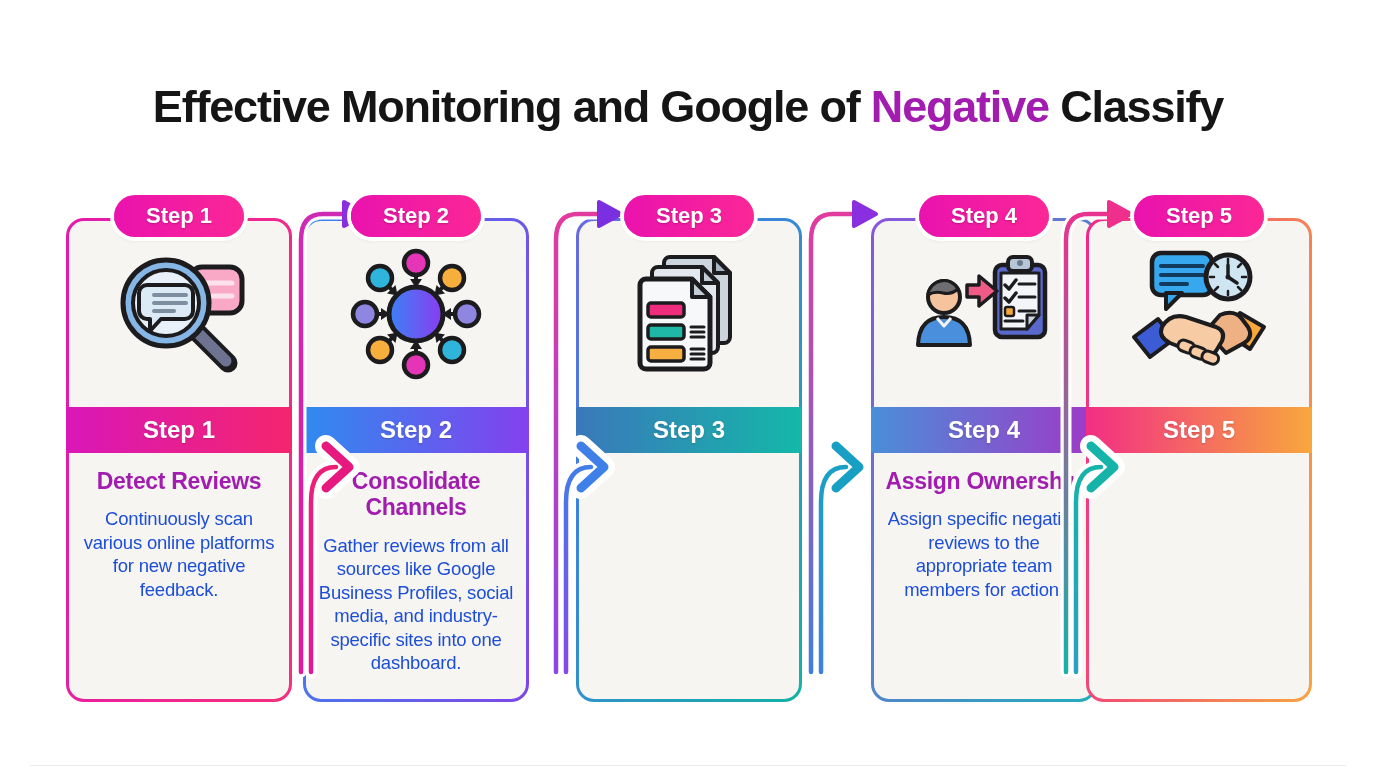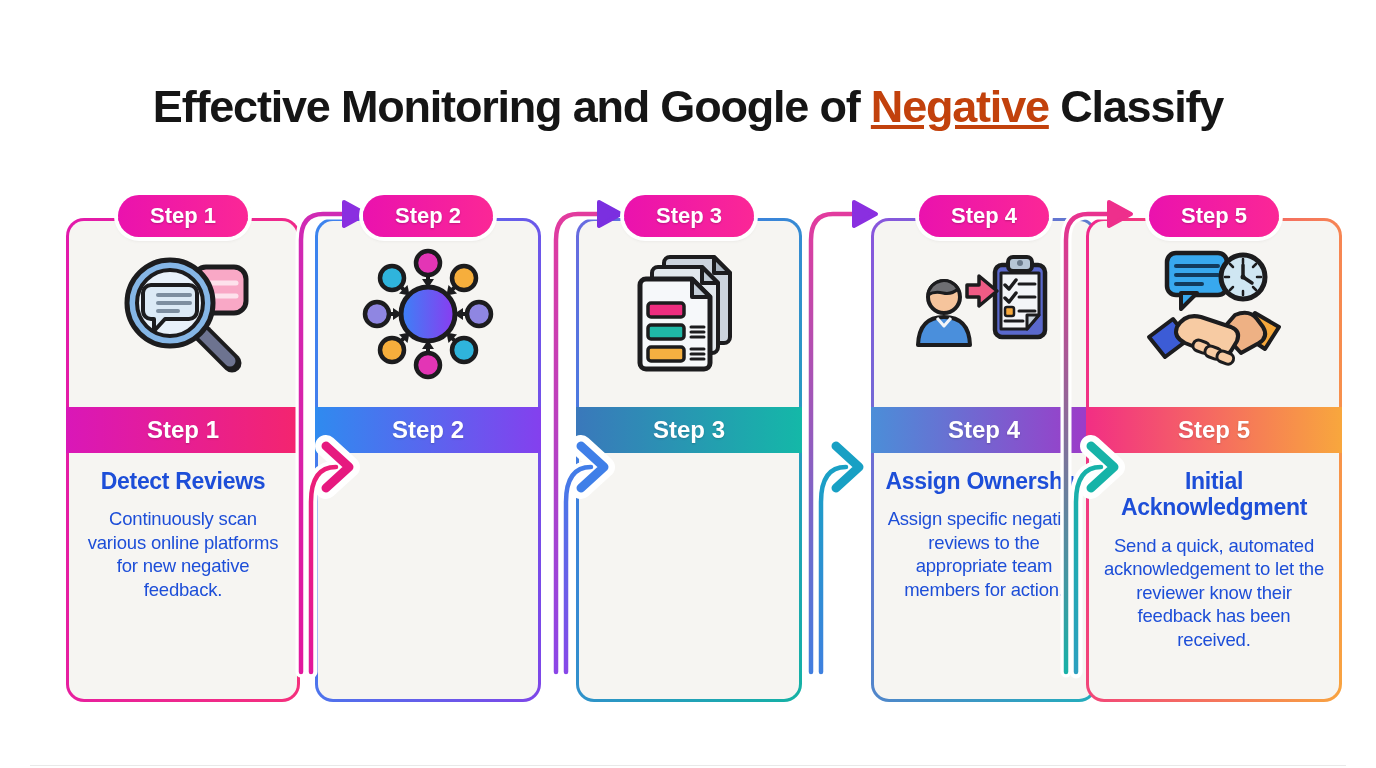--- a/index.html
+++ b/index.html
@@ -1,45 +1,45 @@
 <!DOCTYPE html>
 <html><head>
 <meta charset="utf-8">
 <style>
   html,body{margin:0;padding:0;background:#fff;}
   .canvas{position:relative;width:1376px;height:768px;background:#ffffff;overflow:hidden;
           font-family:"Liberation Sans", sans-serif;}
   .main-title{position:absolute;top:84px;left:0;width:100%;margin:0;text-align:center;
           font-size:45px;font-weight:bold;letter-spacing:-1.2px;color:#151515;line-height:1;}
-  .main-title .accent{color:#c2410c;text-decoration:underline;}
+  .main-title .accent{color:#a21caf;}
 
   .card{position:absolute;top:218px;width:226px;height:484px;border-radius:18px;padding:0;}
-  .c1{left:66px;background:linear-gradient(100deg,#e219ac,#f5307c);padding-left:8px;}
-  .c2{left:315px;background:linear-gradient(100deg,#3b85ee,#7e46e8);}
+  .c1{left:66px;background:linear-gradient(100deg,#e219ac,#f5307c);}
+  .c2{left:303px;background:linear-gradient(100deg,#3b85ee,#7e46e8);}
   .c3{left:576px;background:linear-gradient(120deg,#6a6ae0 0%,#3f7fe0 30%,#14b2a4 100%);}
   .c4{left:831px;background:linear-gradient(120deg,#8a55dd,#22aebc);margin-left:40px;}
-  .c5{left:1086px;background:linear-gradient(100deg,#f0268c,#f8a440);padding-left:30px;}
+  .c5{left:1086px;background:linear-gradient(100deg,#f0268c,#f8a440);}
   .card-inner{position:absolute;inset:3px;border-radius:15px;background:#f6f5f2;overflow:hidden;}
   .icon-area{height:186px;display:flex;align-items:center;justify-content:center;}
   .banner{position:absolute;top:189px;left:0;right:0;height:46px;display:flex;align-items:center;
           justify-content:center;color:#fff;font-size:24px;font-weight:bold;z-index:2;
           text-shadow:0 1px 2px rgba(0,0,0,.18);}
   .b1{background:linear-gradient(90deg,#d917b8,#f4256e);}
   .b2{background:linear-gradient(90deg,#2f8bef,#8440ee);}
   .b3{background:linear-gradient(90deg,#3a78bb,#14b8a8);}
   .b4{background:linear-gradient(90deg,#4b8ed8,#a038c8);}
   .b5{background:linear-gradient(90deg,#f22e84,#f8a73d);}
   .pill{position:absolute;top:-23px;left:50%;transform:translateX(-50%);width:130px;height:42px;
         border-radius:22px;background:linear-gradient(90deg,#ea12ae,#fb2796);color:#fff;
         font-weight:bold;font-size:22px;display:flex;align-items:center;justify-content:center;
         z-index:5;box-shadow:0 0 0 4px #ffffff,0 2px 5px rgba(0,0,0,.18);
         text-shadow:0 1px 2px rgba(0,0,0,.22);}
   .text-area{position:absolute;top:237px;left:3px;right:3px;bottom:3px;text-align:center;
         padding:10px 7px 0;}
-  .step-title{font-size:23px;font-weight:bold;color:#1d4ed8;line-height:1.15;letter-spacing:-0.3px;}
+  .step-title{font-size:23px;font-weight:bold;color:#a21caf;line-height:1.15;letter-spacing:-0.3px;}
   .step-body{margin-top:13px;font-size:18.5px;line-height:1.27;color:#1d4ed8;letter-spacing:-0.2px;}
 
   .connectors{position:absolute;left:0;top:0;z-index:3;pointer-events:none;}
   .bottom-line{position:absolute;left:30px;right:30px;bottom:2px;height:1px;background:#e9e9e9;}
 </style>
 </head>
 <body>
 
 <div class="canvas">
 
@@ -102,20 +102,24 @@
           <circle cx="75" cy="75" r="27" fill="url(#hubg)" stroke="#1c1c1e" stroke-width="5"></circle>
           <circle cx="75" cy="24" r="12" fill="#e335b5" stroke="#1c1c1e" stroke-width="4.5"></circle>
           <circle cx="39" cy="39" r="12" fill="#2fb4dc" stroke="#1c1c1e" stroke-width="4.5"></circle>
           <circle cx="111" cy="39" r="12" fill="#f6ae3c" stroke="#1c1c1e" stroke-width="4.5"></circle>
           <circle cx="24" cy="75" r="12" fill="#8f86e2" stroke="#1c1c1e" stroke-width="4.5"></circle>
           <circle cx="126" cy="75" r="12" fill="#8f86e2" stroke="#1c1c1e" stroke-width="4.5"></circle>
           <circle cx="39" cy="111" r="12" fill="#f6ae3c" stroke="#1c1c1e" stroke-width="4.5"></circle>
           <circle cx="75" cy="126" r="12" fill="#e335b5" stroke="#1c1c1e" stroke-width="4.5"></circle>
           <circle cx="111" cy="111" r="12" fill="#2fb4dc" stroke="#1c1c1e" stroke-width="4.5"></circle>
         </svg>
+      </div>
+      <div class="text-area">
+        <div class="step-title">Consolidate Channels</div>
+        <div class="step-body">Gather reviews from all sources like Google Business Profiles, social media, and industry-specific sites into one dashboard.</div>
       </div>
     </div>
     <div class="banner b2">
         <span>Step 2</span>
       </div>
   </div>
 
   <div class="card c3">
     <div class="pill">
         <span>Step 3</span>
@@ -226,24 +230,20 @@
             <path d="M96 76 q14 -6 22 4 l6 8 q6 10 -4 16 l-18 10 -20 -22 z" fill="#eeb184" stroke="#1c1c1e" stroke-width="4"></path>
             <path d="M38 88 q8 -14 24 -10 l30 10 q10 4 6 14 l-6 10 q-6 8 -16 4 l-30 -12 q-12 -6 -8 -16 z" fill="#f7cba3" stroke="#1c1c1e" stroke-width="4"></path>
             <g fill="#f7cba3" stroke="#1c1c1e" stroke-width="3">
               <rect x="54" y="102" width="17" height="11" rx="5.5" transform="rotate(20 62 107)"></rect>
               <rect x="66" y="108" width="17" height="11" rx="5.5" transform="rotate(20 74 113)"></rect>
               <rect x="78" y="113" width="17" height="11" rx="5.5" transform="rotate(20 86 118)"></rect>
             </g>
           </g>
         </svg>
       </div>
-      <div class="text-area">
-        <div class="step-title">Initial Acknowledgment</div>
-        <div class="step-body">Send a quick, automated acknowledgement to let the reviewer know their feedback has been received.</div>
-      </div>
     </div>
     <div class="banner b5">
         <span>Step 5</span>
       </div>
   </div>
 
   <svg class="connectors" width="1376" height="768" viewBox="0 0 1376 768">
     <defs>
       <linearGradient id="gA1" gradientUnits="userSpaceOnUse" x1="0" y1="680" x2="0" y2="214">
           <stop offset="0" stop-color="#e2189c"></stop>

